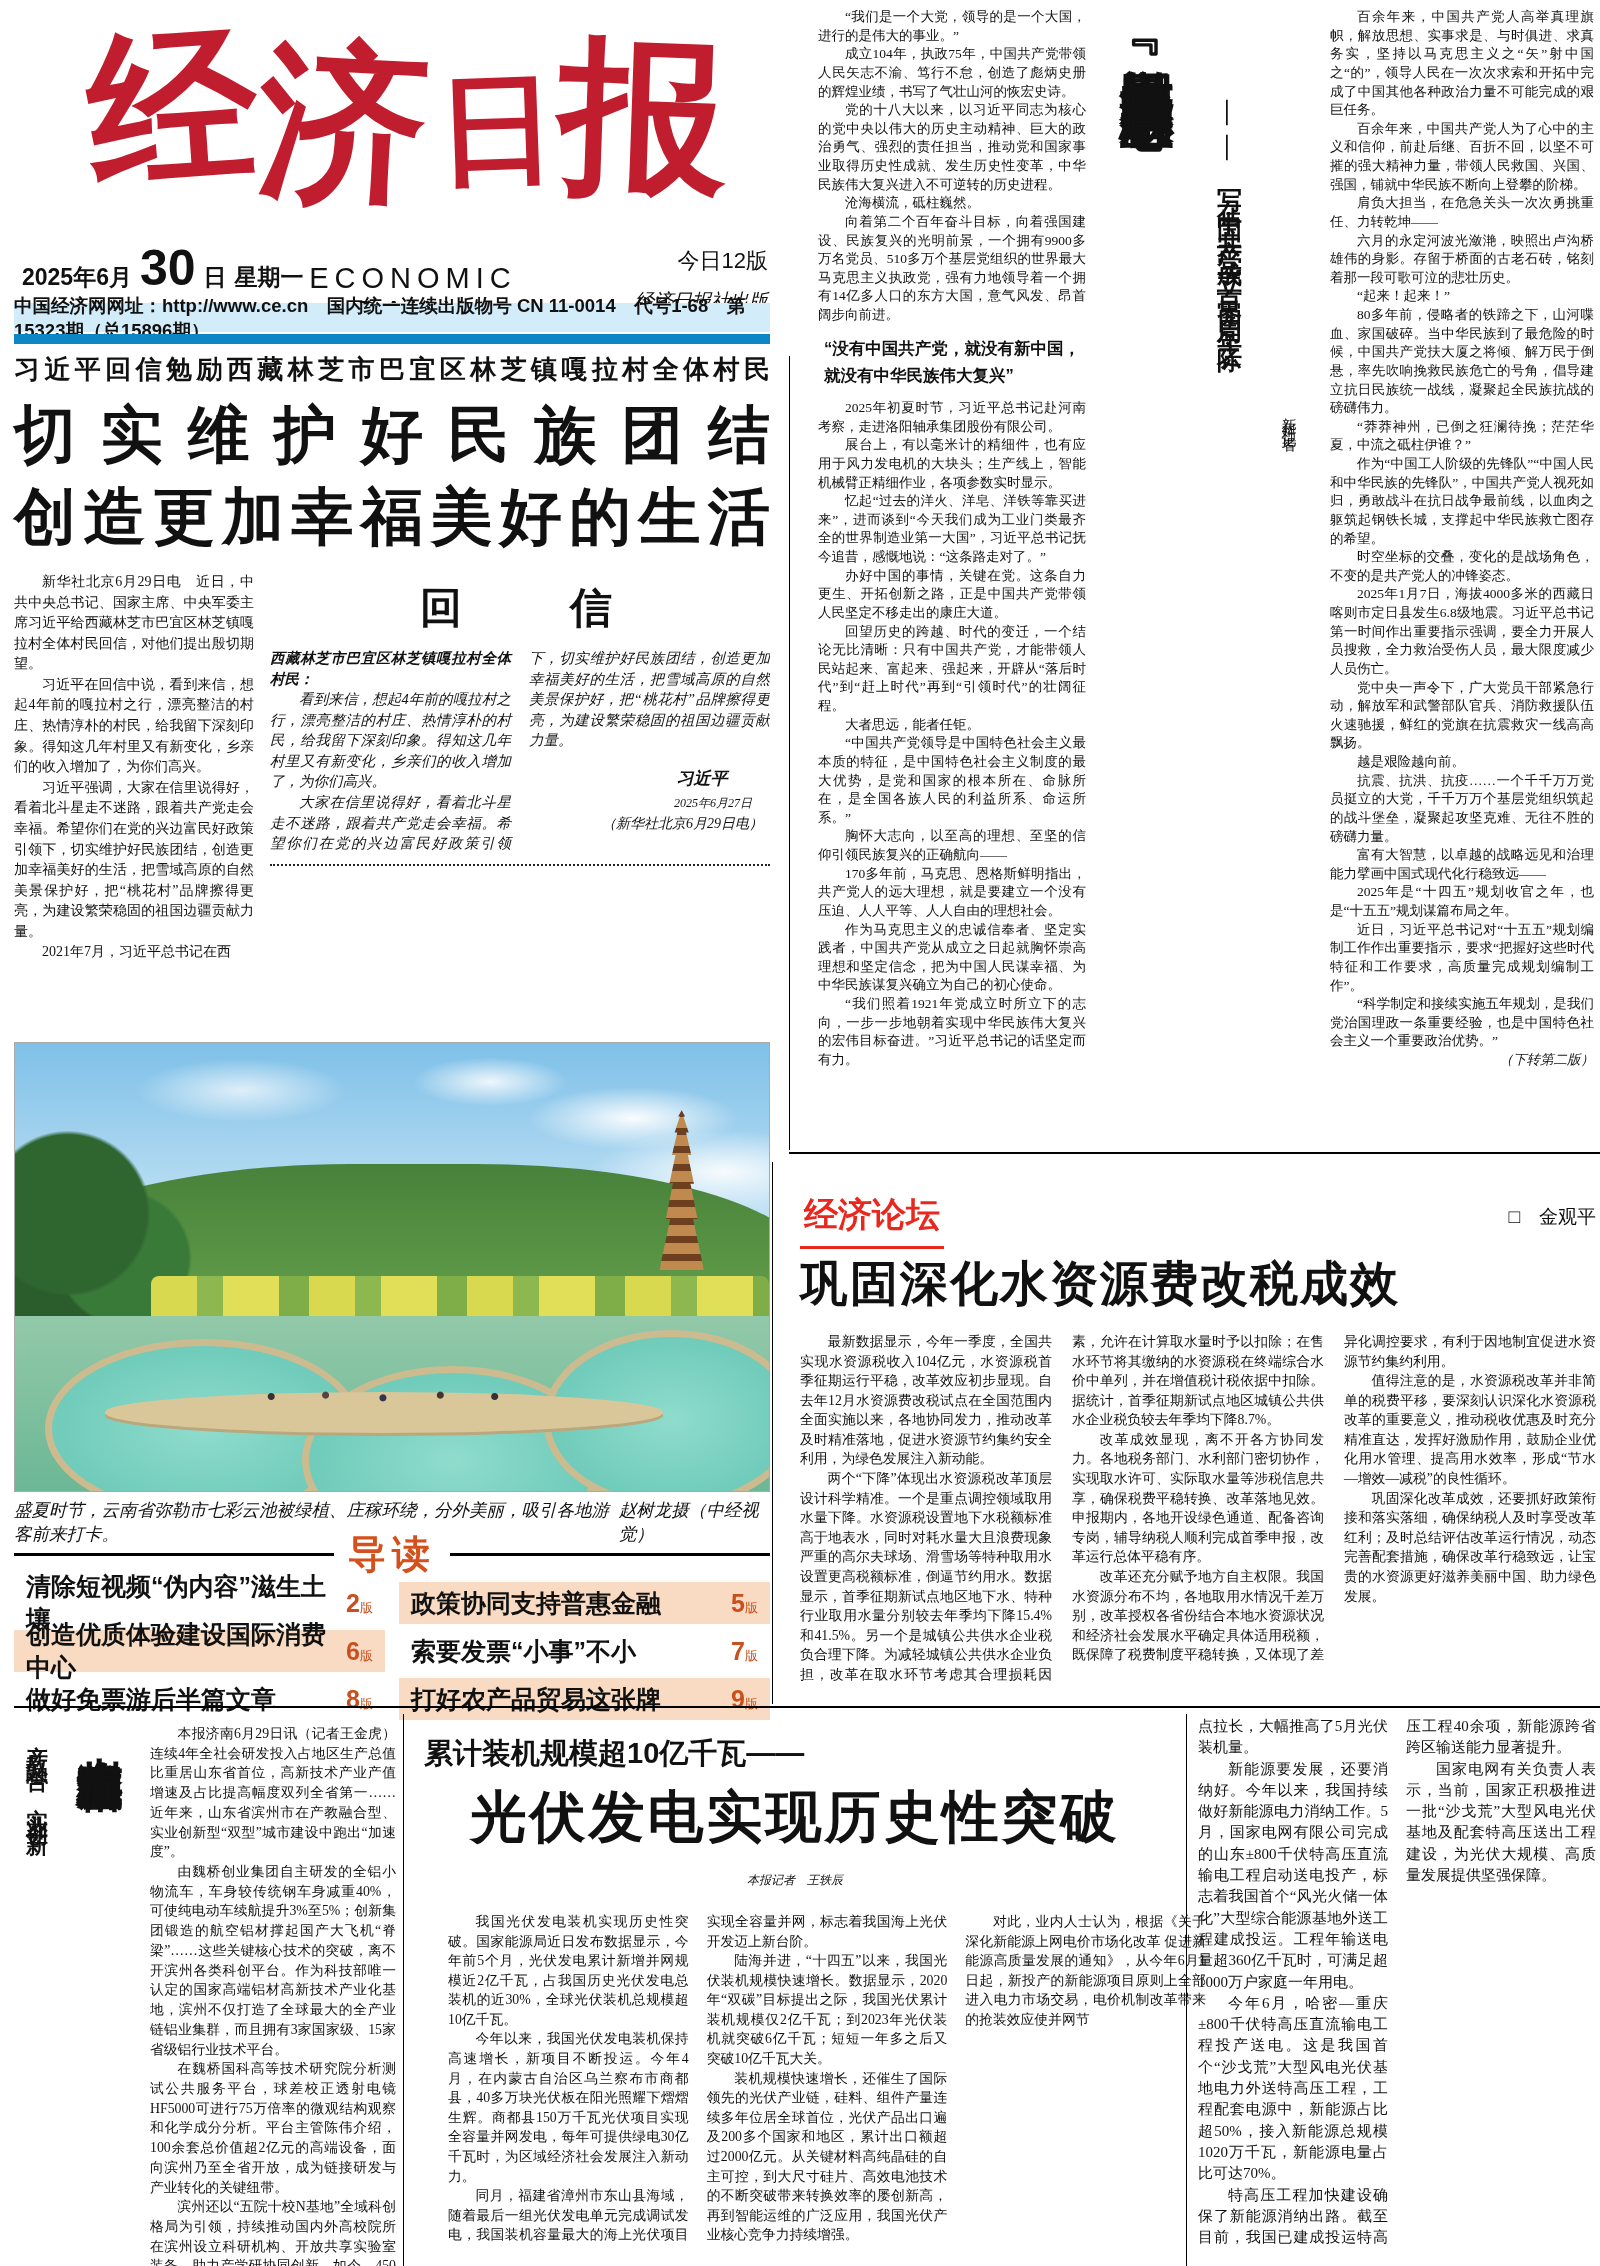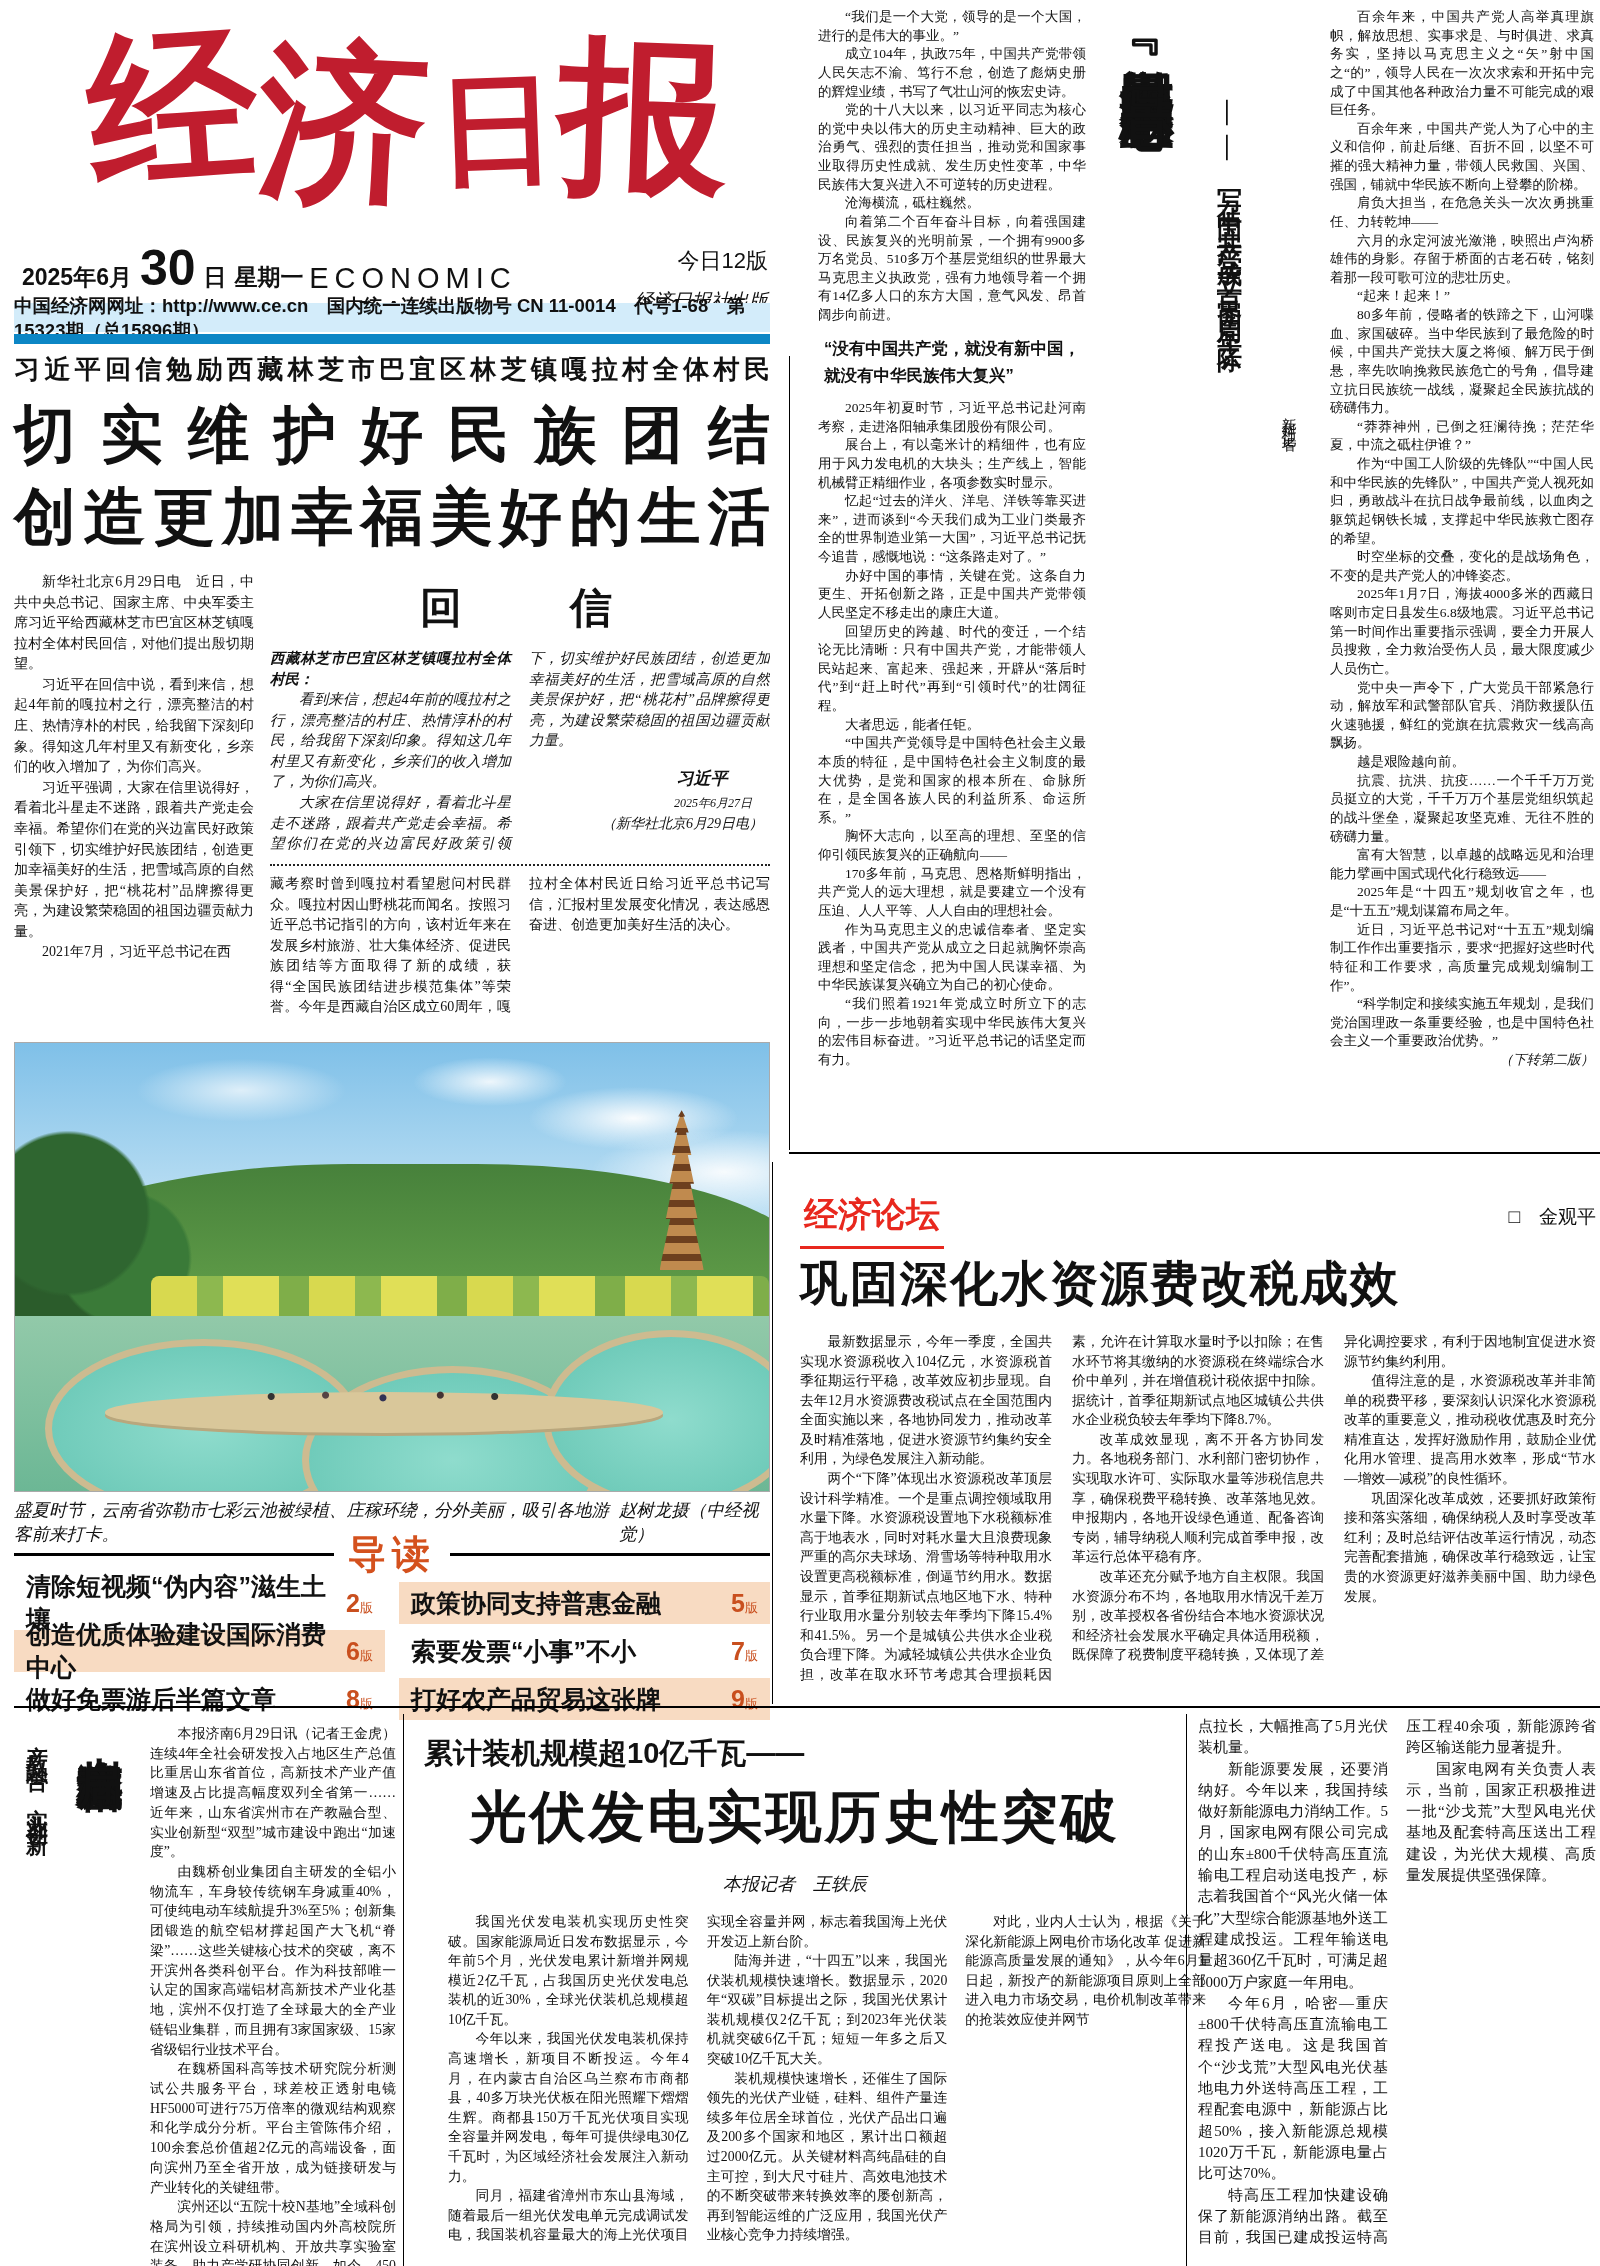--- a/index.html
+++ b/index.html
@@ -130,21 +130,21 @@
 
   
   .bz-vkicker{position:absolute;left:18px;top:1728px;height:260px;width:34px;writing-mode:vertical-rl;font-size:22px;font-weight:bold;letter-spacing:8px;}
   .bz-vtitle{position:absolute;left:58px;top:1720px;height:546px;width:86px;writing-mode:vertical-rl;font-size:46px;font-weight:900;font-family:"Liberation Sans","DejaVu Sans",sans-serif;letter-spacing:1px;line-height:86px;overflow:hidden;}
   .bz-body{position:absolute;left:150px;top:1724px;width:246px;height:542px;overflow:hidden;font-size:13.8px;line-height:1.43;text-align:justify;}
   .bz-body p{text-indent:2em;}
 
   
   .solar-kicker{position:absolute;left:424px;top:1734px;font-size:29px;font-weight:bold;font-family:"Liberation Sans","DejaVu Sans",sans-serif;}
   .solar-title{position:absolute;left:410px;top:1780px;width:770px;text-align:center;font-size:56px;font-weight:900;letter-spacing:3px;font-family:"DejaVu Serif","Liberation Serif",serif;}
-  .solar-byline{position:absolute;left:410px;top:1872px;width:770px;text-align:center;font-size:18px;font-style:italic;}
+  .solar-byline{position:absolute;left:410px;top:1872px;width:770px;text-align:center;font-size:12px;font-style:italic;}
   .solar-body{position:absolute;left:418px;top:1912px;width:758px;height:352px;column-count:3;column-gap:18px;column-fill:auto;overflow:hidden;font-size:13.8px;line-height:1.42;text-align:justify;margin-left:30px;}
   .solar-body p{text-indent:2em;}
   .solar-right{position:absolute;left:1198px;top:1716px;width:398px;height:548px;column-count:2;column-gap:18px;column-fill:auto;overflow:hidden;font-size:15px;line-height:1.42;text-align:justify;}
   .solar-right p{text-indent:2em;}
   .solar-right p:first-child{text-indent:0;}
 </style>
 </head>
 <body>
 
 <div class="page">
@@ -189,23 +189,20 @@
         <p class="salutation">西藏林芝市巴宜区林芝镇嘎拉村全体村民：</p>
         <div>
             <p>看到来信，想起4年前的嘎拉村之行，漂亮整洁的村庄、热情淳朴的村民，给我留下深刻印象。得知这几年村里又有新变化，乡亲们的收入增加了，为你们高兴。</p>
             <p>大家在信里说得好，看着北斗星走不迷路，跟着共产党走会幸福。希望你们在党的兴边富民好政策引领下，切实维护好民族团结，创造更加幸福美好的生活，把雪域高原的自然美景保护好，把“桃花村”品牌擦得更亮，为建设繁荣稳固的祖国边疆贡献力量。</p>
           </div>
         <div class="letter-sign">习近平</div>
         <div class="letter-date">2025年6月27日</div>
         <div class="letter-note">（新华社北京6月29日电）</div>
       </div>
       <div class="letter-dotline"></div>
-      <div class="lead-cont">
-        <p style="text-indent:0">藏考察时曾到嘎拉村看望慰问村民群众。嘎拉村因山野桃花而闻名。按照习近平总书记指引的方向，该村近年来在发展乡村旅游、壮大集体经济、促进民族团结等方面取得了新的成绩，获得“全国民族团结进步模范集体”等荣誉。今年是西藏自治区成立60周年，嘎拉村全体村民近日给习近平总书记写信，汇报村里发展变化情况，表达感恩奋进、创造更加美好生活的决心。</p>
-      </div>
     </div>
   </div>
 
   <div class="photo">
     <div class="ph-sky"></div>
     <div class="ph-clouds"></div>
     <div class="ph-ridge"></div>
     <div class="ph-trees"></div>
     <div class="ph-flowers"></div>
     <div class="ph-fore"></div>

